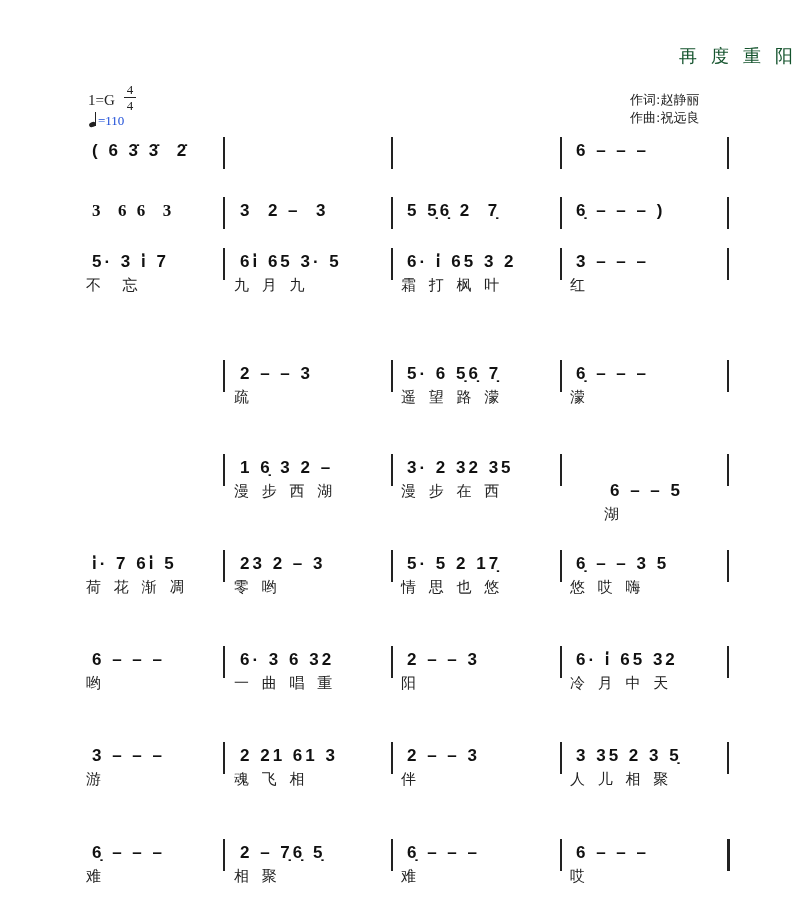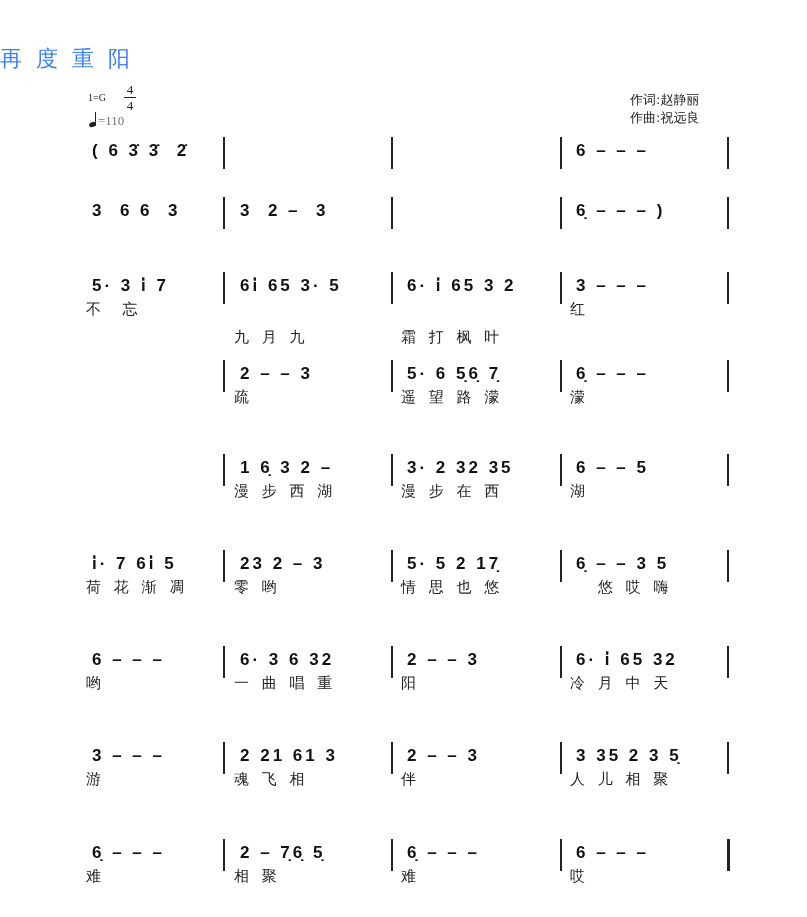--- a/index.html
+++ b/index.html
@@ -1,24 +1,24 @@
 <!DOCTYPE html>
 <html><head>
 <meta charset="utf-8">
 <style>
   html, body { margin:0; padding:0; background:#ffffff; }
   body { width:807px; height:917px; position:relative; overflow:hidden;
          font-family:"Liberation Sans", "DejaVu Sans", sans-serif; color:#111; }
-  .title { position:absolute; top:44px; left:0; width:807px; text-align:left;
-           font-family:"DejaVu Sans", sans-serif; font-size:22px; letter-spacing:14px; color:#3b82f6; }
-  .key { position:absolute; left:88px; top:92px; font-family:"Liberation Serif", serif; font-size:10px; color:#222; }
+  .title { position:absolute; top:44px; left:0; width:807px; text-align:right;
+           font-family:"DejaVu Sans", sans-serif; font-size:18px; letter-spacing:14px; color:#14532d; }
+  .key { position:absolute; left:88px; top:92px; font-family:"Liberation Serif", serif; font-size:15px; color:#222; }
   .timesig { position:absolute; left:124px; top:82px; font-family:"Liberation Serif", serif; font-size:13px;
              line-height:15px; text-align:center; width:12px; color:#222; }
   .timesig .bar { display:block; border-top:1px solid #222; margin:0; }
-  .tempo { position:absolute; left:88px; top:112px; font-family:"Liberation Serif", serif; font-size:13px; color:#737373; }
+  .tempo { position:absolute; left:88px; top:112px; font-family:"Liberation Serif", serif; font-size:13px; color:#1d4ed8; }
   .tempo .note { display:inline-block; position:relative; width:10px; height:16px; vertical-align:-3px; }
   .tempo .note .stem { position:absolute; left:7px; top:0; width:1px; height:14px; background:#222; }
   .tempo .note .head { position:absolute; left:1px; top:10px; width:7px; height:5px; border-radius:50%; background:#222; transform:rotate(-20deg); }
   .credits { position:absolute; left:630px; top:91px; font-family:"DejaVu Sans", sans-serif; font-size:13px; line-height:18px; color:#222; }
 
   .row { position:absolute; left:0; width:807px; height:60px; }
   .barline { position:absolute; width:1.5px; background:#222; height:32px; }
   .barline.final2 { width:3px; }
   .measure { position:absolute; height:60px; }
   .notes { position:absolute; top:0; left:0; white-space:nowrap; font-weight:bold; font-size:17px; }
@@ -54,46 +54,49 @@
       </div>
       <div class="measure" style="left: 576px; width: 143px;">
         <div class="notes" style="white-space: pre; letter-spacing: 3px;">6 – – –</div>
       </div>
     </div>
     <div class="row" style="top: 201px;">
       <div class="barline" style="left: 223px; top: -4px;"></div>
       <div class="barline" style="left: 391px; top: -4px;"></div>
       <div class="barline" style="left: 560px; top: -4px;"></div>
       <div class="barline" style="left: 727px; top: -4px;"></div>
-      <div class="measure" style="left: 92px; width: 123px;">
+      <div class="measure" style="left: 92px; width: 123px; font-family: Liberation Serif, serif;">
         <div class="notes" style="white-space: pre; letter-spacing: 3px;">3  6 6  3</div>
       </div>
       <div class="measure" style="left: 240px; width: 143px;">
         <div class="notes" style="white-space: pre; letter-spacing: 3px;">3  2 –  3</div>
       </div>
+      <div class="measure" style="left: 407px; width: 145px;">
+        <div class="notes" style="white-space: pre; letter-spacing: 3px;">5 5̣6̣ 2  7̣</div>
+      </div>
       <div class="measure" style="left: 576px; width: 143px;">
         <div class="notes" style="white-space: pre; letter-spacing: 3px;">6̣ – – – )</div>
       </div>
     </div>
-    <div class="row" style="top: 276px;">
+    <div class="row" style="top: 252px;">
       <div class="barline" style="left: 223px; top: -4px;"></div>
       <div class="barline" style="left: 391px; top: -4px;"></div>
       <div class="barline" style="left: 560px; top: -4px;"></div>
       <div class="barline" style="left: 727px; top: -4px;"></div>
       <div class="measure" style="left: 92px; width: 123px;">
         <div class="notes" style="white-space: pre; letter-spacing: 3px;">5· 3 i̇ 7</div>
         <div class="lyr" style="top: 24px; left: -6px; white-space: pre; letter-spacing: 4px;">不  忘</div>
       </div>
       <div class="measure" style="left: 240px; width: 143px;">
         <div class="notes" style="white-space: pre; letter-spacing: 3px;">6i̇ 65 3· 5</div>
-        <div class="lyr" style="top: 24px; left: -6px; white-space: pre; letter-spacing: 4px; margin-top: 28px;">九 月 九</div>
+        <div class="lyr" style="top: 24px; left: -6px; white-space: pre; letter-spacing: 4px;">九 月 九</div>
       </div>
       <div class="measure" style="left: 407px; width: 145px;">
         <div class="notes" style="white-space: pre; letter-spacing: 3px;">6· i̇ 65 3 2</div>
-        <div class="lyr" style="top: 24px; left: -6px; white-space: pre; letter-spacing: 4px; margin-top: 28px;">霜 打 枫 叶</div>
+        <div class="lyr" style="top: 24px; left: -6px; white-space: pre; letter-spacing: 4px;">霜 打 枫 叶</div>
       </div>
       <div class="measure" style="left: 576px; width: 143px;">
         <div class="notes" style="white-space: pre; letter-spacing: 3px;">3 – – –</div>
         <div class="lyr" style="top: 24px; left: -6px; white-space: pre; letter-spacing: 4px;">红</div>
       </div>
     </div>
     <div class="row" style="top: 364px;">
       <div class="barline" style="left: 223px; top: -4px;"></div>
       <div class="barline" style="left: 391px; top: -4px;"></div>
       <div class="barline" style="left: 560px; top: -4px;"></div>
@@ -117,21 +120,21 @@
       <div class="barline" style="left: 560px; top: -4px;"></div>
       <div class="barline" style="left: 727px; top: -4px;"></div>
       <div class="measure" style="left: 240px; width: 143px;">
         <div class="notes" style="white-space: pre; letter-spacing: 3px;">1 6̣ 3 2 –</div>
         <div class="lyr" style="top: 24px; left: -6px; white-space: pre; letter-spacing: 4px;">漫 步 西 湖</div>
       </div>
       <div class="measure" style="left: 407px; width: 145px;">
         <div class="notes" style="white-space: pre; letter-spacing: 3px;">3· 2 32 35</div>
         <div class="lyr" style="top: 24px; left: -6px; white-space: pre; letter-spacing: 4px;">漫 步 在 西</div>
       </div>
-      <div class="measure" style="left: 576px; width: 143px;">
+      <div class="measure" style="left: 610px; width: 143px; margin-top: 23px;">
         <div class="notes" style="white-space: pre; letter-spacing: 3px;">6 – – 5</div>
         <div class="lyr" style="top: 24px; left: -6px; white-space: pre; letter-spacing: 4px;">湖</div>
       </div>
     </div>
     <div class="row" style="top: 554px;">
       <div class="barline" style="left: 223px; top: -4px;"></div>
       <div class="barline" style="left: 391px; top: -4px;"></div>
       <div class="barline" style="left: 560px; top: -4px;"></div>
       <div class="barline" style="left: 727px; top: -4px;"></div>
       <div class="measure" style="left: 92px; width: 123px;">
@@ -141,21 +144,21 @@
       <div class="measure" style="left: 240px; width: 143px;">
         <div class="notes" style="white-space: pre; letter-spacing: 3px;">23 2 – 3</div>
         <div class="lyr" style="top: 24px; left: -6px; white-space: pre; letter-spacing: 4px;">零 哟</div>
       </div>
       <div class="measure" style="left: 407px; width: 145px;">
         <div class="notes" style="white-space: pre; letter-spacing: 3px;">5· 5 2 17̣</div>
         <div class="lyr" style="top: 24px; left: -6px; white-space: pre; letter-spacing: 4px;">情 思 也 悠</div>
       </div>
       <div class="measure" style="left: 576px; width: 143px;">
         <div class="notes" style="white-space: pre; letter-spacing: 3px;">6̣ – – 3 5</div>
-        <div class="lyr" style="top: 24px; left: -6px; white-space: pre; letter-spacing: 4px; margin-left: 28px;">悠 哎 嗨</div>
+        <div class="lyr" style="top: 24px; left: -6px; white-space: pre; letter-spacing: 4px;">悠 哎 嗨</div>
       </div>
     </div>
     <div class="row" style="top: 650px;">
       <div class="barline" style="left: 223px; top: -4px;"></div>
       <div class="barline" style="left: 391px; top: -4px;"></div>
       <div class="barline" style="left: 560px; top: -4px;"></div>
       <div class="barline" style="left: 727px; top: -4px;"></div>
       <div class="measure" style="left: 92px; width: 123px;">
         <div class="notes" style="white-space: pre; letter-spacing: 3px;">6 – – –</div>
         <div class="lyr" style="top: 24px; left: -6px; white-space: pre; letter-spacing: 4px;">哟</div>

